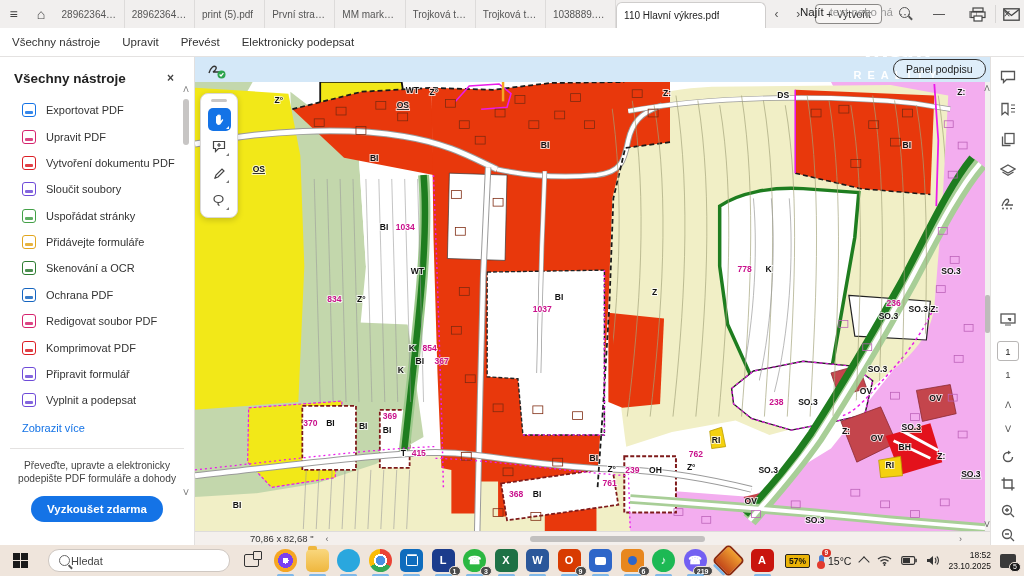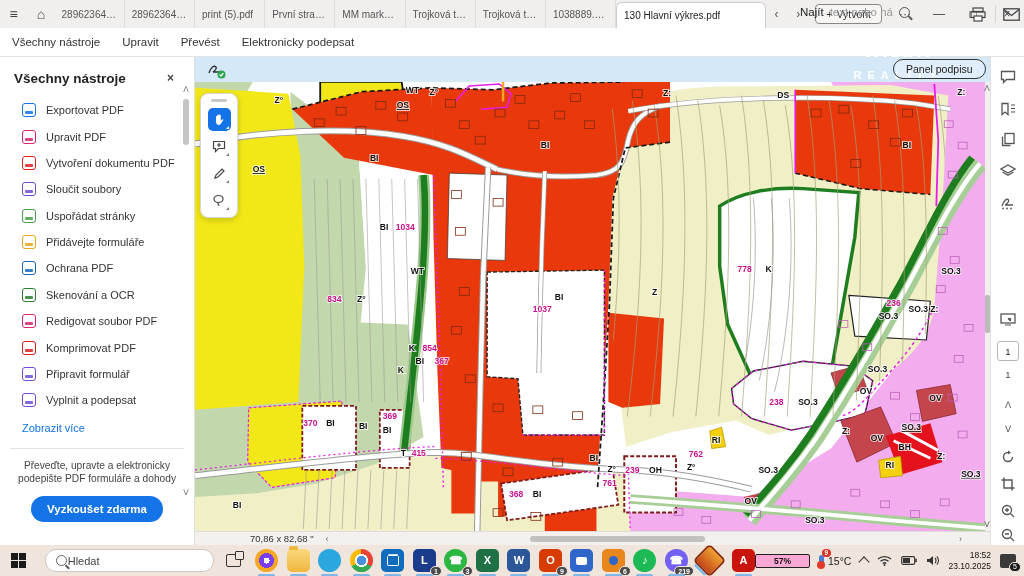--- a/index.html
+++ b/index.html
@@ -113,21 +113,21 @@
       conic-gradient(#EA4335 0deg 120deg, #34A853 120deg 240deg, #FBBC05 240deg 360deg)}
   .tb-app.shield{border-radius:50%;background:radial-gradient(circle,#fff 0 3px,#7A3FF2 3px 7.5px,#F5A623 7.5px)}
   .tb-app.folder{background:linear-gradient(#F9D77E,#EFB73E)}
   .tb-app.folder::before{content:"";position:absolute;left:2px;top:-3px;width:9px;height:4px;background:#EFB73E;border-radius:2px 2px 0 0}
   .tb-app.diamond{transform:rotate(45deg) scale(.88);background:linear-gradient(#F0A030,#C2471A);border:2px solid #8A2A0E}
   .tb-app.cam::after{content:"";width:11px;height:8px;background:#fff;border-radius:2px}
   .tb-app.store::after{content:"";width:10px;height:9px;border:1.6px solid #fff;border-radius:1px 1px 2px 2px;border-top:none;
                        box-shadow:0 -3px 0 -1.2px #fff}
   .tb-app.a6::after{content:"";width:9px;height:9px;background:#2E66C9;border-radius:50%}
   #tray{margin-left:auto;display:flex;align-items:center;gap:9px;padding-right:8px}
-  #bat57{border:1px solid #222;background:#f9a8d4;font-size:8.5px;font-weight:bold;color:#111;padding:1px 18px;border-radius:2px}
+  #bat57{border:1px solid #222;background:#eab308;font-size:8.5px;font-weight:bold;color:#111;padding:1px 3px;border-radius:2px}
   #weather{display:flex;align-items:flex-start;gap:4px;font-size:10.5px;color:#222;position:relative}
   .thermo{width:5px;height:12px;background:#4a7fd4;border-radius:3px;position:relative}
   .thermo::after{content:"";position:absolute;left:-1.5px;bottom:-2px;width:8px;height:8px;background:#E23B2E;border-radius:50%}
   #weather .wbadge{position:absolute;left:3px;top:-6px;background:#D93025;color:#fff;font-size:6.5px;font-weight:bold;
                    border-radius:6px;padding:0.5px 2.5px}
   .chev{width:7px;height:7px;border-left:1.6px solid #333;border-top:1.6px solid #333;transform:rotate(45deg);margin-top:3px}
   #clock{font-size:8.5px;color:#111;text-align:right;line-height:1.25}
   #notif-tray{position:relative;width:16px;height:14px;background:#3a3a3a;border-radius:2px}
   #notif-tray .badge{position:absolute;right:-5px;bottom:-4px;background:#1a1a1a;color:#fff;font-size:7px;border-radius:7px;
                      padding:0.5px 3px;border:1px solid #EFE5DC}
@@ -185,21 +185,21 @@
       </div>
 
       <div class="tab">
 
         <span class="tlabel">1038889.pdf</span>
 
       </div>
 
       <div class="tab active">
 
-        <span class="tlabel">130 Hlavní výkres.pdf</span>
+        <span class="tlabel">110 Hlavní výkres.pdf</span>
 
       </div>
     </div>
   <div class="navarrow">‹</div>
   <div class="navarrow">›</div>
   <div id="create-btn">
       <span>+</span>
       <span>Vytvořit</span>
     </div>
   <div id="winctl">
@@ -274,28 +274,28 @@
       <div class="sb-item" style="--c: #43A047;">
         <span class="si-icon"></span>
         <span>Uspořádat stránky</span>
       </div>
 
       <div class="sb-item" style="--c: #E2A61F;">
         <span class="si-icon"></span>
         <span>Přidávejte formuláře</span>
       </div>
 
+      <div class="sb-item" style="--c: #2E7D32;">
+        <span class="si-icon"></span>
+        <span>Skenování a OCR</span>
+      </div>
+
       <div class="sb-item" style="--c: #1565C0;">
         <span class="si-icon"></span>
         <span>Ochrana PDF</span>
-      </div>
-
-      <div class="sb-item" style="--c: #2E7D32;">
-        <span class="si-icon"></span>
-        <span>Skenování a OCR</span>
       </div>
 
       <div class="sb-item" style="--c: #D6246E;">
         <span class="si-icon"></span>
         <span>Redigovat soubor PDF</span>
       </div>
 
       <div class="sb-item" style="--c: #DC1F25;">
         <span class="si-icon"></span>
         <span>Komprimovat PDF</span>

